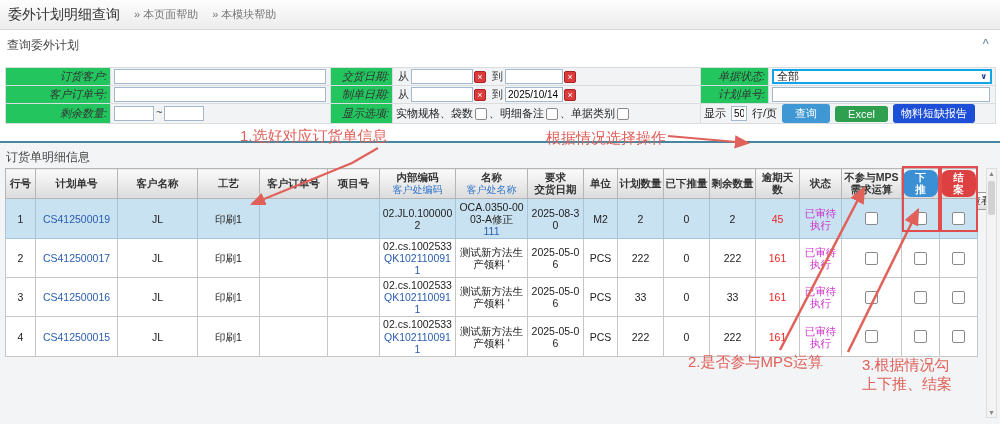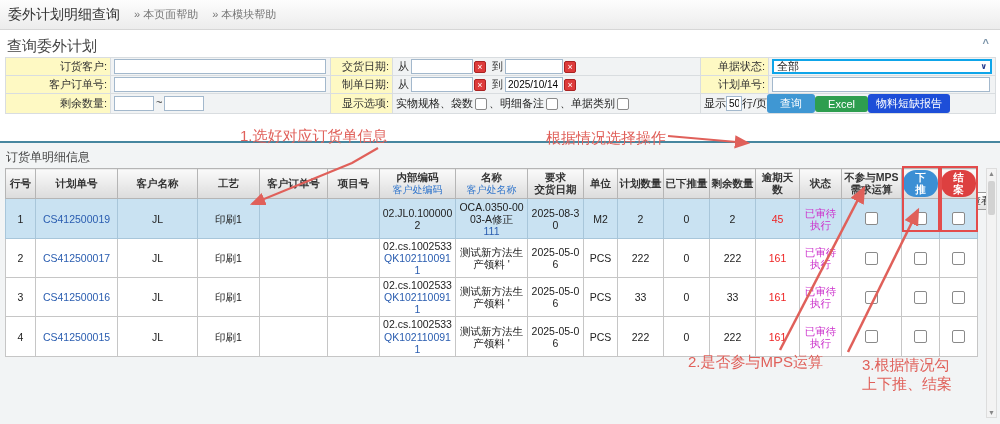--- a/index.html
+++ b/index.html
@@ -13,25 +13,25 @@
     display:flex; align-items:center; }
   .hdr-title { font-size:14px; font-weight:normal; color:#333; padding-left:8px; }
   .hdr-help { color:#777; font-size:11px; margin-left:14px; cursor:pointer; }
   .hdr-right { margin-left:auto; padding-right:10px; display:flex; align-items:center; gap:8px; }
   .back { font-weight:bold; color:#444; cursor:pointer; }
   .back .arr { font-size:9px; color:#555; margin-right:2px; }
   .crumb { color:#999; }
 
   
   .panel { position:absolute; left:5px; top:35px; width:990px; }
-  .panel-title { font-size:15px; color:#444; padding:2px 2px 1px 2px; }
+  .panel-title { font-size:12px; color:#444; padding:2px 2px 13px 2px; }
   .collapse { position:absolute; right:6px; top:2px; color:#7a93a8; font-weight:bold; font-size:11px; cursor:pointer; }
   .ftable { width:990px; border-collapse:collapse; table-layout:fixed; background:#eef0f1; }
   .ftable td { border:1px solid #d9dde0; height:18px; padding:0 3px; vertical-align:middle; white-space:nowrap; overflow:hidden; }
-  .lbl { background:#fef9c3; text-align:right; color:#333; }
+  .lbl { background:#22c55e; text-align:right; color:#333;font-style:italic; }
   .fld { background:#f1f3f4; }
   .inp { height:15px; border:1px solid #a3b8cc; background:#fff; font-size:10px; padding:0 2px;
     font-family:"Liberation Sans",sans-serif; vertical-align:middle; }
   .w212{width:212px} .w62{width:62px} .w58{width:58px} .w128{width:128px}
   .w272{width:272px} .w218{width:218px} .w186{width:186px} .w40{width:40px} .w28{width:16px; text-align:center;}
   .inlbl { margin:0 2px; color:#333; }
   .xicon { display:inline-block; width:12px; height:12px; background:#dd3b3b; border:1px solid #aa2222;
     border-radius:2px; color:#fff; font-size:9px; line-height:10px; text-align:center;
     vertical-align:middle; margin:0 1px; cursor:pointer; }
   .xicon::before { content:"×"; }
@@ -41,21 +41,21 @@
   .selbox { display:flex; align-items:center; justify-content:space-between; height:15px;
     border:2px solid #0ea5e9; background:#fff; padding:0 3px; cursor:pointer; }
   .caret { color:#223a8f; font-size:8px; font-weight:bold; }
   .caret::before { content:"∨"; }
   .cb { display:inline-block; width:12px; height:12px; border:1px solid #8a8a8a; border-radius:2px;
     background:#fff; vertical-align:middle; cursor:pointer; }
   .fuzzy-wrap { display:flex; align-items:center; }
   .fuzzy-wrap .sp { flex:1; }
   .opt { display:flex; align-items:center; gap:2px; }
   .pagecell { text-align:right; padding-right:56px !important; }
-  .pagecell .wrap { display:inline-flex; align-items:center; }
+  .pagecell .wrap { display:inline-flex; align-items:center; gap:5px; }
   .abtn { border:none; border-radius:3px; color:#fff; font-size:11px; padding:2px 13px;
     cursor:pointer; font-family:"Liberation Sans",sans-serif; }
   .btn-search { background:#3f97d3; }
   .btn-excel  { background:#2e9e4f; }
   .btn-short  { background:#1d4ed8; padding:2px 8px; }
 
   
   .section { position:absolute; left:0; top:141px; width:1000px; height:283px;
     border-top:2px solid #47869f; background:#f2f4f5; }
   .sec-title { position:absolute; left:6px; top:6px; font-size:12px; color:#444; }
@@ -76,21 +76,21 @@
     font-size:10.5px; font-weight:bold; color:#333; line-height:1.1; padding:1px; }
   .sub { color:#3377cc; font-weight:normal; font-size:10px; }
   .grid td { border:1px solid #c6c6c6; text-align:center; font-size:10.5px; line-height:1.15;
     padding:1px 2px; background:#fff; word-break:break-all; }
   tr.r1 td { height:40px; background:#c9e2f2; border-color:#a8c6da; }
   tr.rn td { height:25px; }
   .link { color:#2a5db0; cursor:pointer; }
   .status { color:#cc33cc; }
   .overdue { color:#ee2222; }
   .hbtn { display:inline-block; color:#fff; font-size:10.5px; font-weight:bold;
-    border-radius:13px; padding:2px 8px; cursor:pointer; }
+    border-radius:8px; padding:2px 8px; cursor:pointer; }
   .hpush { background:#3b8fd4; }
   .hclose { background:#dd4040; }
   .gcb { width:13px; height:13px; }
 
   
   .vscroll { position:absolute; right:3px; top:25px; width:11px; height:250px;
     background:#f3f3f3; border:1px solid #ddd; }
   .vscroll .up,.vscroll .dn { position:absolute; left:0; width:100%; text-align:center;
     font-size:7px; color:#888; cursor:pointer; }
   .vscroll .up { top:1px; } .vscroll .dn { bottom:1px; }

